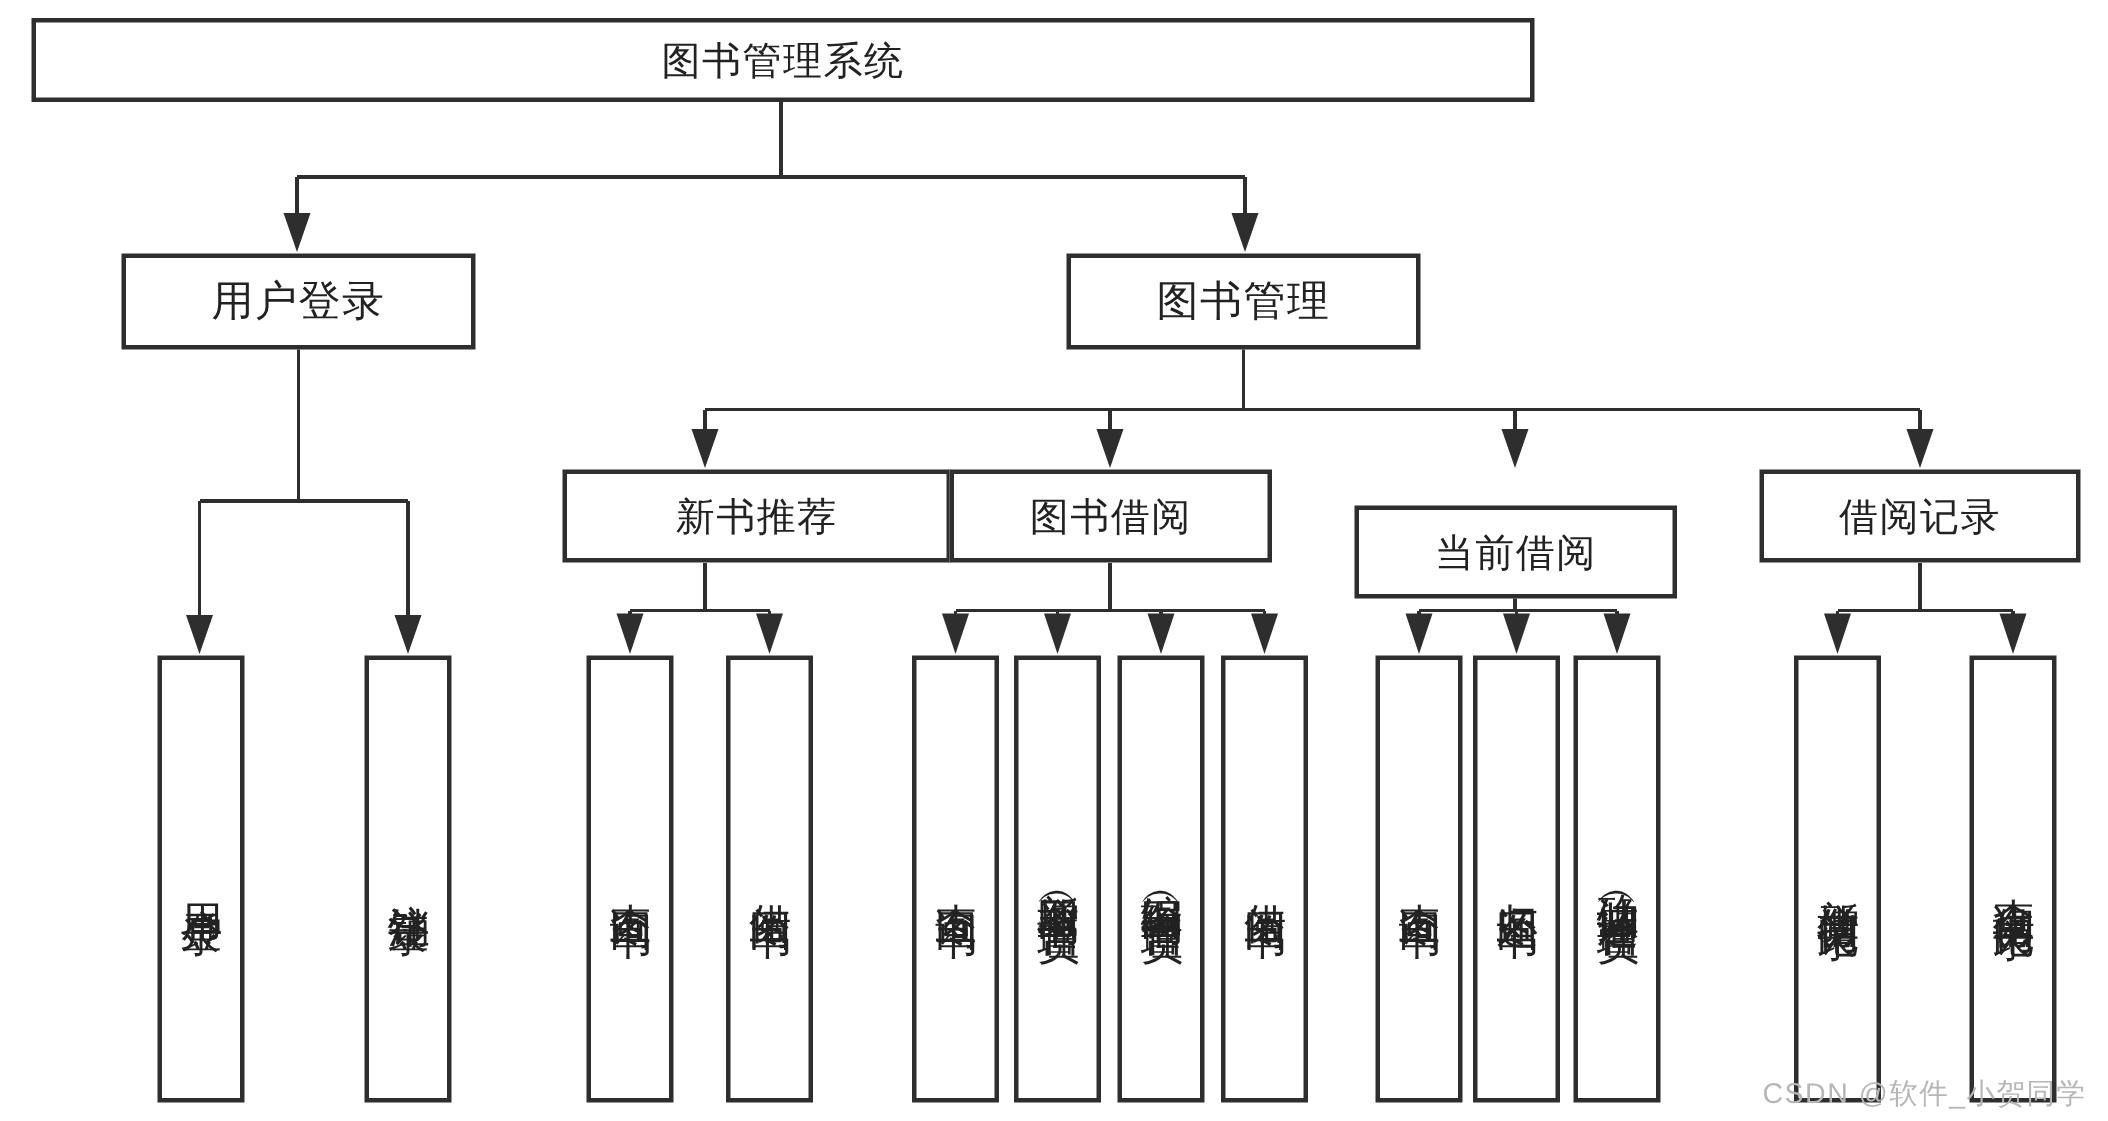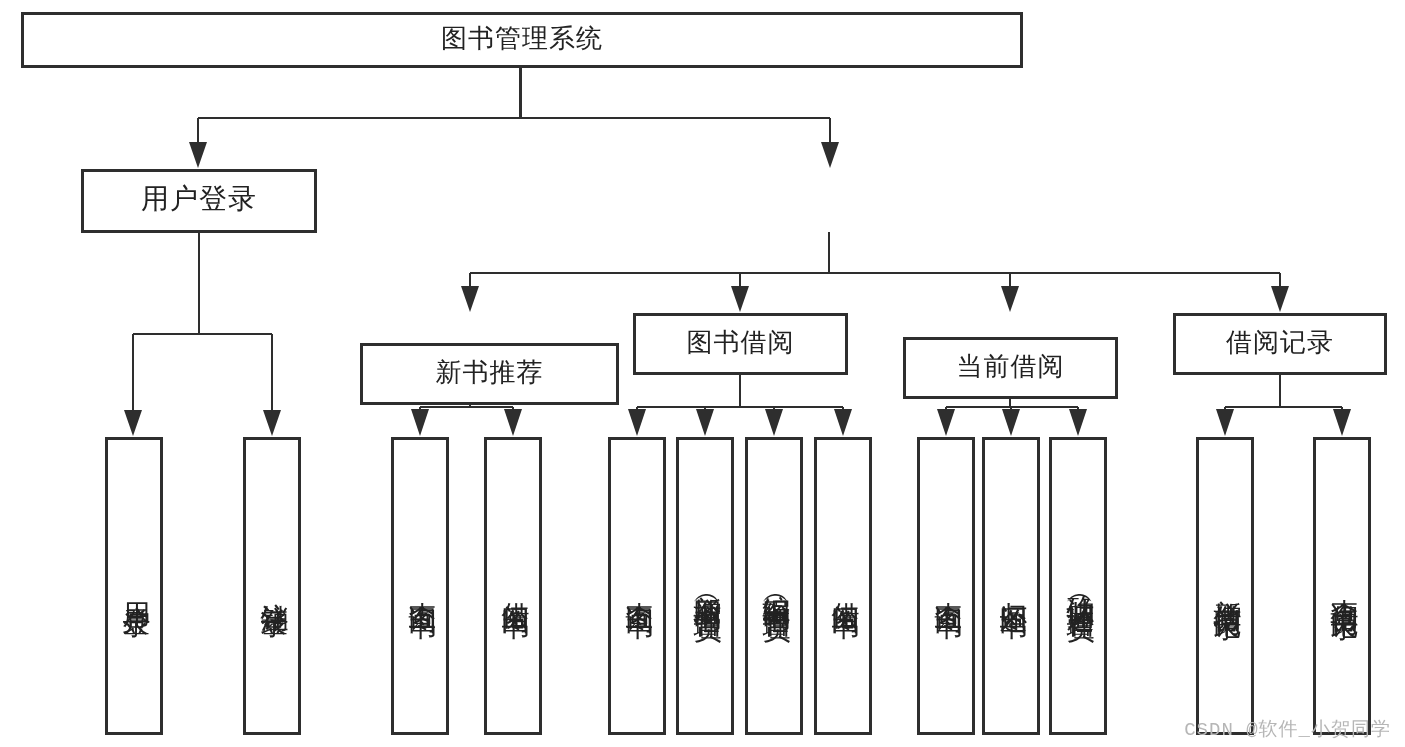--- a/index.html
+++ b/index.html
@@ -1,21 +1,21 @@
 <!DOCTYPE html>
 <html><head>
 <meta charset="utf-8">
 <style>
   html, body { margin: 0; padding: 0; background: #ffffff; }
   .canvas {
     position: relative;
     width: 1405px;
     height: 747px;
     background: #ffffff;
-    font-family: Liberation Mono, monospace;
+    font-family: Liberation Sans, sans-serif;
     overflow: hidden;
   }
   svg.connectors {
     position: absolute;
     left: 0; top: 0;
     width: 1405px; height: 747px;
     z-index: 1;
   }
   svg.connectors path {
     stroke: #2e2e2e;
@@ -46,21 +46,21 @@
     height: 298px;
     writing-mode: vertical-rl;
     text-orientation: mixed;
     font-size: 28px;
     letter-spacing: 3px;
   }
   
   #root-node        { left: 21px;  top: 12px;  width: 1002px; height: 56px; }
   #node-user-login  { left: 81px;  top: 169px; width: 236px;  height: 64px; }
   #node-book-mgmt   { left: 711px; top: 169px; width: 236px;  height: 64px; }
-  #node-new-book    { left: 360px; top: 313px; width: 259px;  height: 62px; margin-top: 30px; }
+  #node-new-book    { left: 375px; top: 313px; width: 259px;  height: 62px; }
   #node-book-borrow { left: 633px; top: 313px; width: 215px;  height: 62px; }
   #node-cur-borrow  { left: 903px; top: 313px; width: 215px;  height: 62px; margin-top: 24px; }
   #node-borrow-rec  { left: 1173px;top: 313px; width: 214px;  height: 62px; }
   #leaf-user-login  { left: 105px; }
   #leaf-logout      { left: 243px; }
   #leaf-nb-query    { left: 391px; }
   #leaf-nb-borrow   { left: 484px; }
   #leaf-bb-query    { left: 608px; }
   #leaf-bb-add      { left: 676px; }
   #leaf-bb-edit     { left: 745px; }
@@ -125,20 +125,21 @@
     <g>
       <path d="M1280 375 V407 M1225 407 H1342 M1225 407 V410 M1342 407 V410"></path>
       <polygon points="1216,409 1234,409 1225,436"></polygon>
       <polygon points="1333,409 1351,409 1342,436"></polygon>
     </g>
   </svg>
 
   <div class="box hlabel-root" id="root-node">图书管理系统</div>
 
   <div class="box hlabel-l2" id="node-user-login">用户登录</div>
+  <div class="box hlabel-l2" id="node-book-mgmt">图书管理</div>
 
   <div class="box hlabel-l3" id="node-new-book">新书推荐</div>
   <div class="box hlabel-l3" id="node-book-borrow">图书借阅</div>
   <div class="box hlabel-l3" id="node-cur-borrow">当前借阅</div>
   <div class="box hlabel-l3" id="node-borrow-rec">借阅记录</div>
 
   <div class="box leaf" id="leaf-user-login">用户登录</div>
   <div class="box leaf" id="leaf-logout">注销登录</div>
 
   <div class="box leaf" id="leaf-nb-query">查询图书</div>

